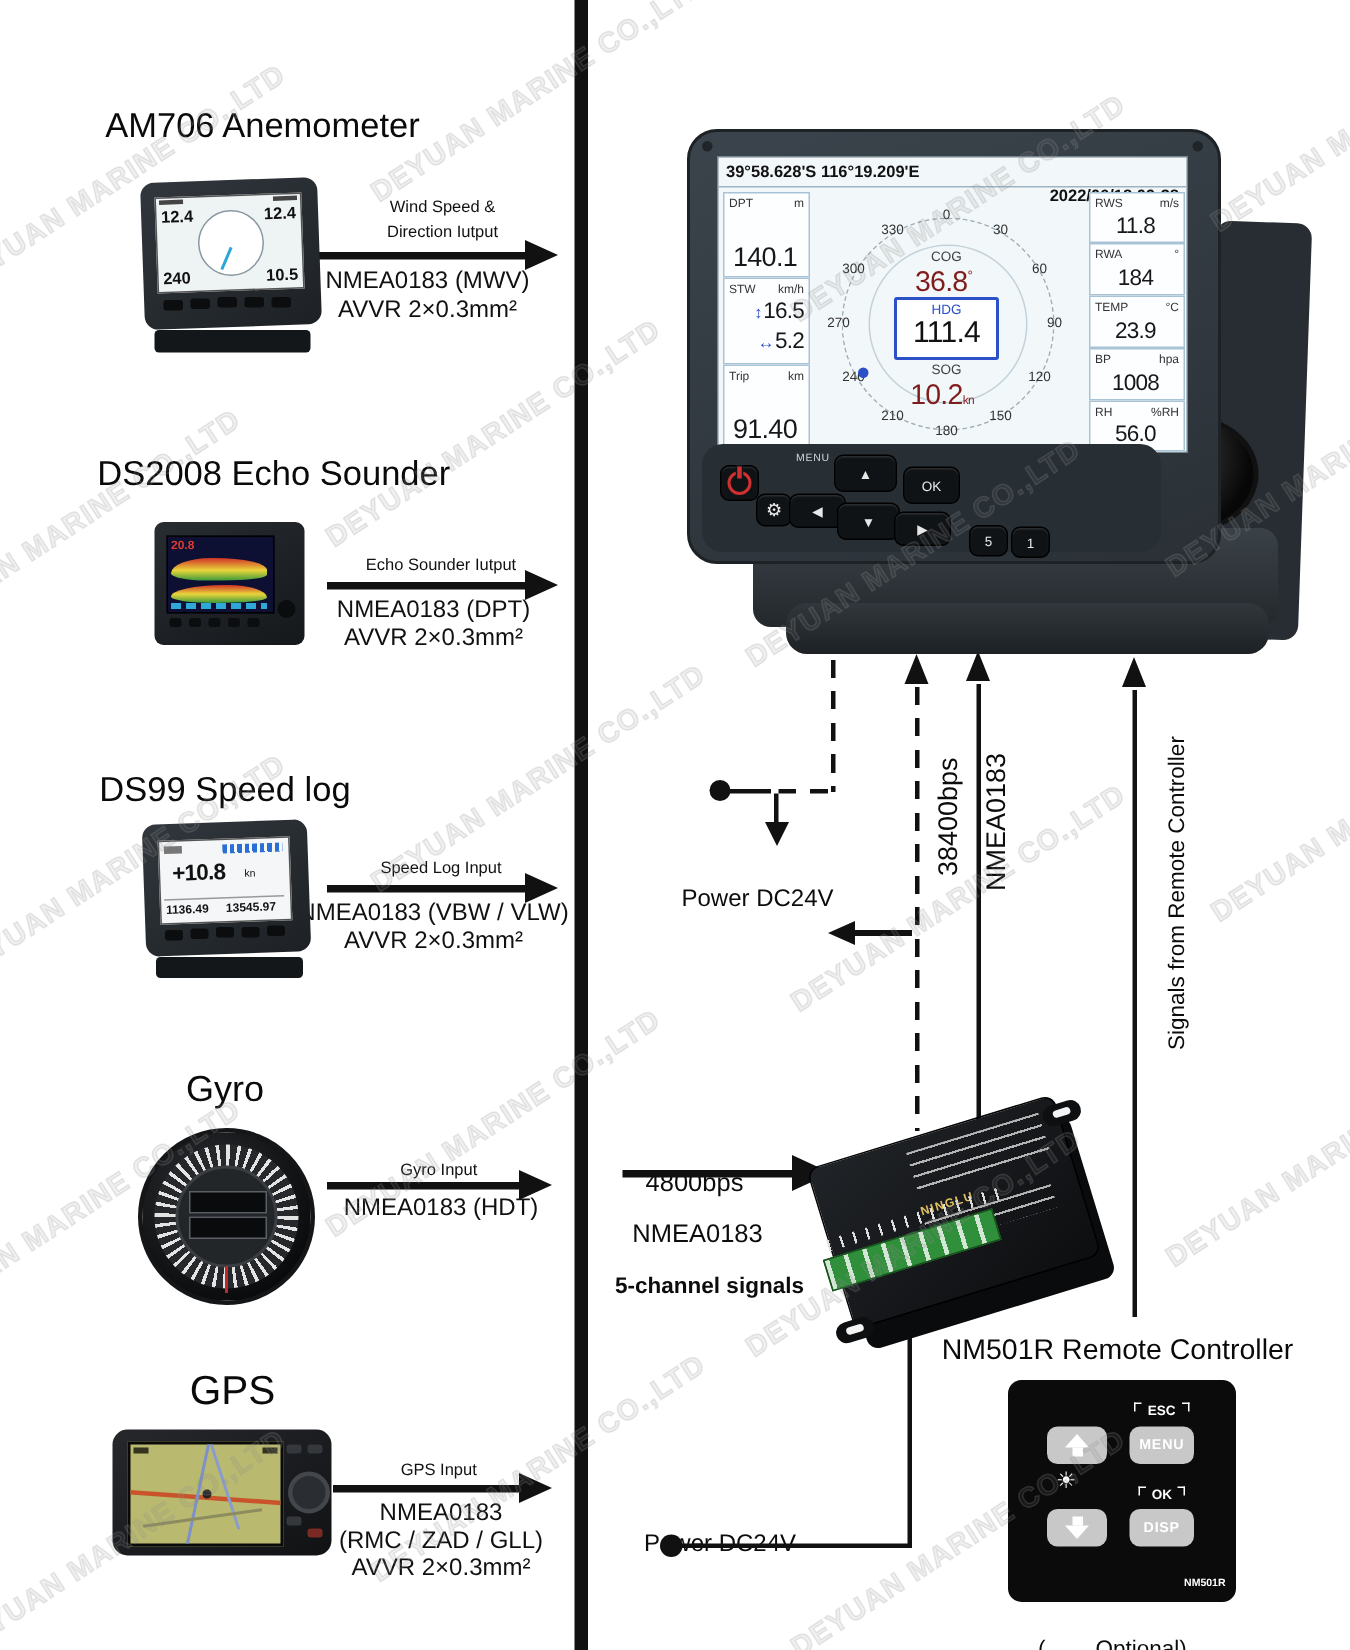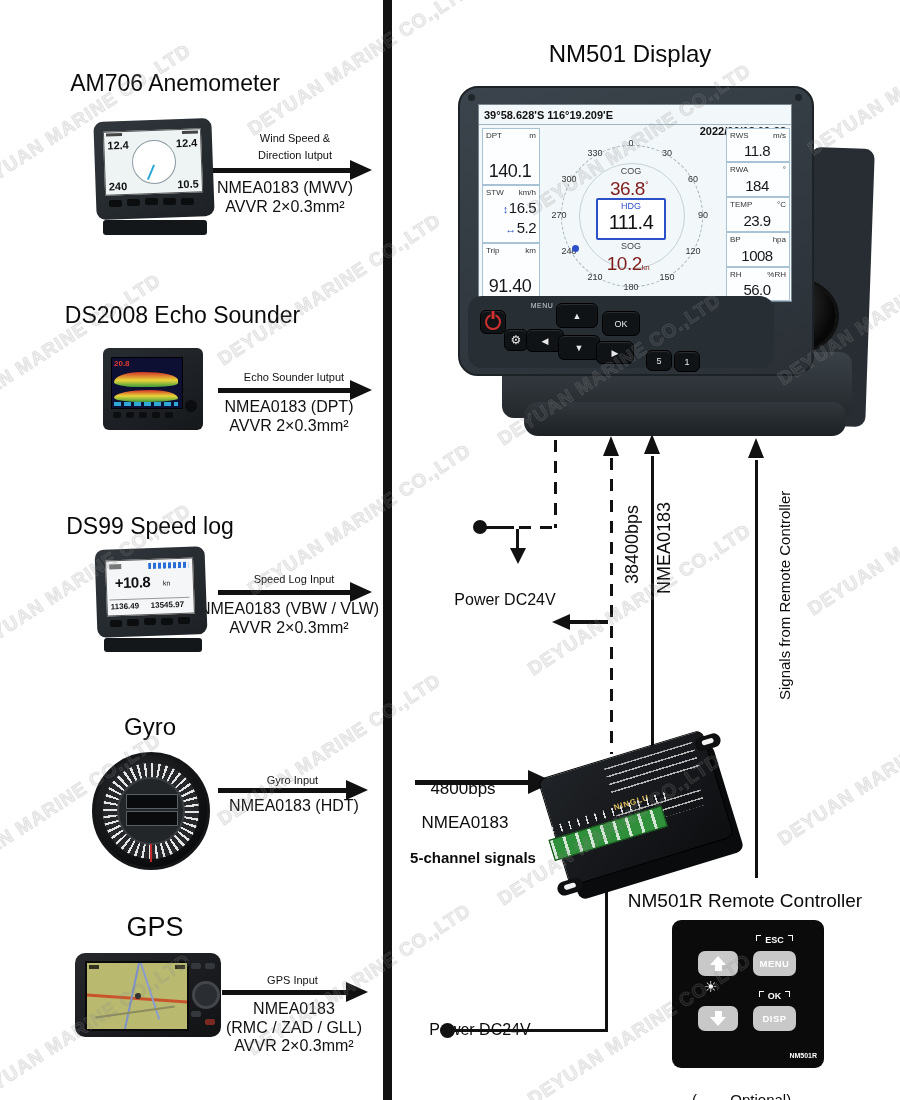--- a/index.html
+++ b/index.html
@@ -258,21 +258,20 @@
   </div>
   <div class="lbl15" style="left:235px;top:972px;width:115px">GPS Input</div>
   <div class="hline" style="left:222px;top:990px;width:126px"></div>
   <div class="head-r" style="left:346px;top:982px"></div>
   <div class="lbl16" style="left:210px;top:1000px;width:168px">
     <div>NMEA0183</div>
     <div>(RMC / ZAD / GLL)</div>
     <div>AVVR 2×0.3mm²</div>
   </div>
 
-  <div class="sec-title" style="left:490px;top:40px;width:280px;font-size:24px">NM501 Display</div>
 
   <div class="nm501-bracket"></div>
   <div class="nm501-knob"></div>
   <div class="nm501-stand"></div>
   <div class="nm501-lip"></div>
   <div class="nm501-body"></div>
   <div class="screw" style="left:468px;top:94px"></div>
   <div class="screw" style="left:795px;top:94px"></div>
 
   <div class="nm501-screen">

